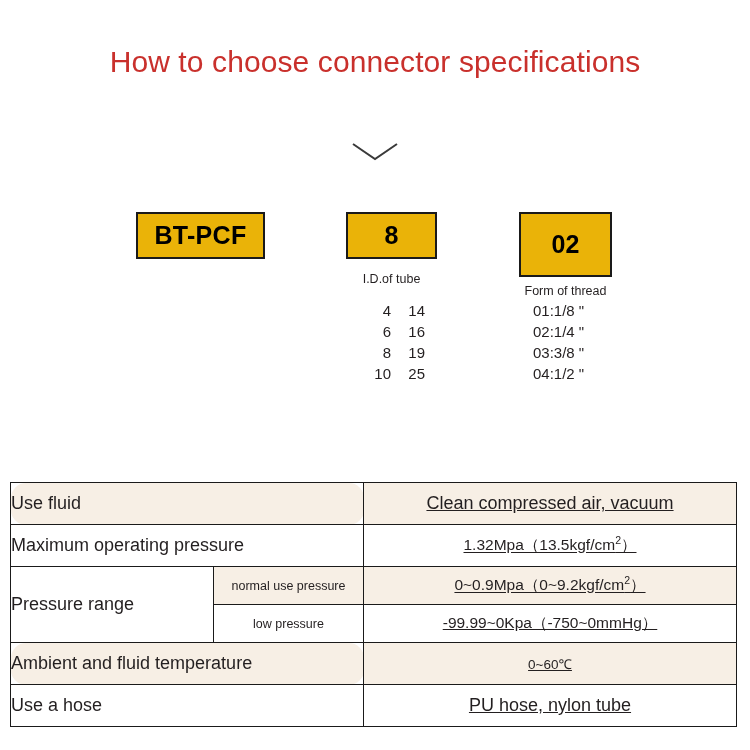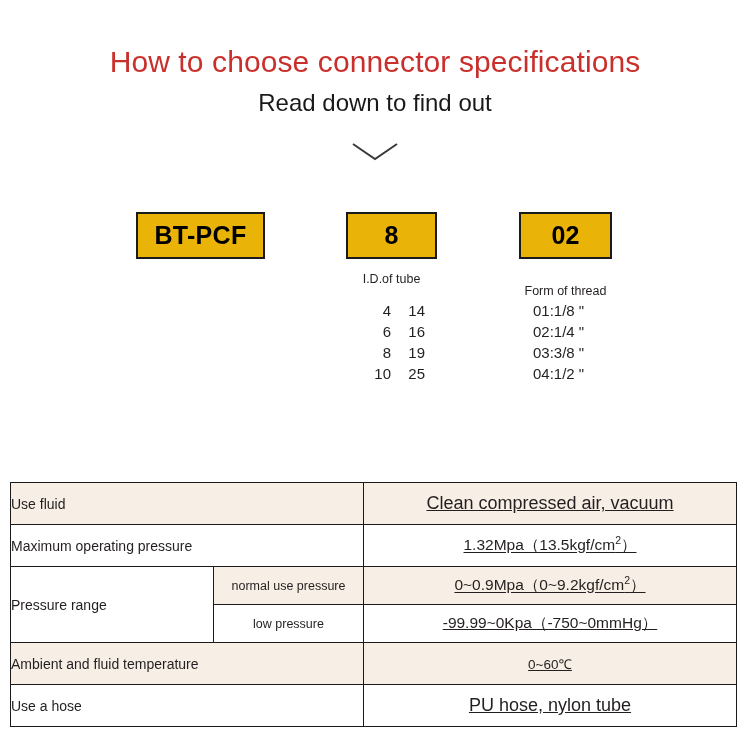--- a/index.html
+++ b/index.html
@@ -76,21 +76,21 @@
     left: 346px;
     top: 212px;
     width: 91px;
     height: 47px;
     font-size: 25px;
   }
   .box-thread {
     left: 519px;
     top: 212px;
     width: 93px;
-    height: 47px;
+    height: 65px;
     font-size: 25px;
   }
 
   .box-caption {
     position: absolute;
     font-size: 12.5px;
     color: #231f20;
     text-align: center;
     white-space: nowrap;
   }
@@ -158,22 +158,23 @@
     border: 1px solid #1a1a1a;
     padding: 0;
     height: 37px;
     vertical-align: middle;
   }
   .shade { background: #f7efe5; }
   .plain { background: #ffffff; }
 
   .cell-label {
     padding-left: 27px;
-    font-size: 14px;
-    white-space: nowrap;
+    font-size: 18px;
+    white-space: nowrap;
+    border-radius: 15px;
   }
   .cell-sublabel {
     text-align: center;
     font-size: 12.5px;
     white-space: nowrap;
   }
   .cell-value {
     text-align: center;
     font-size: 18px;
     white-space: nowrap;
@@ -191,21 +192,20 @@
   }
   .row-tall td { height: 41px; }
   .row-pr td { height: 37px; }
 </style>
 </head>
 <body>
 
 <div class="page">
 
   <div class="title">How to choose connector specifications</div>
-  <div class="subtitle">Read down to find out</div>
 
   <div class="chevron">
     <svg width="48" height="22" viewBox="0 0 48 22" xmlns="http://www.w3.org/2000/svg">
       <polyline points="2,3 24,18 46,3" fill="none" stroke="#3a3a3a" stroke-width="2"></polyline>
     </svg>
   </div>
 
   <div class="code-box box-prefix">BT-PCF</div>
   <div class="code-box box-tube">8</div>
   <div class="code-box box-thread">02</div>

